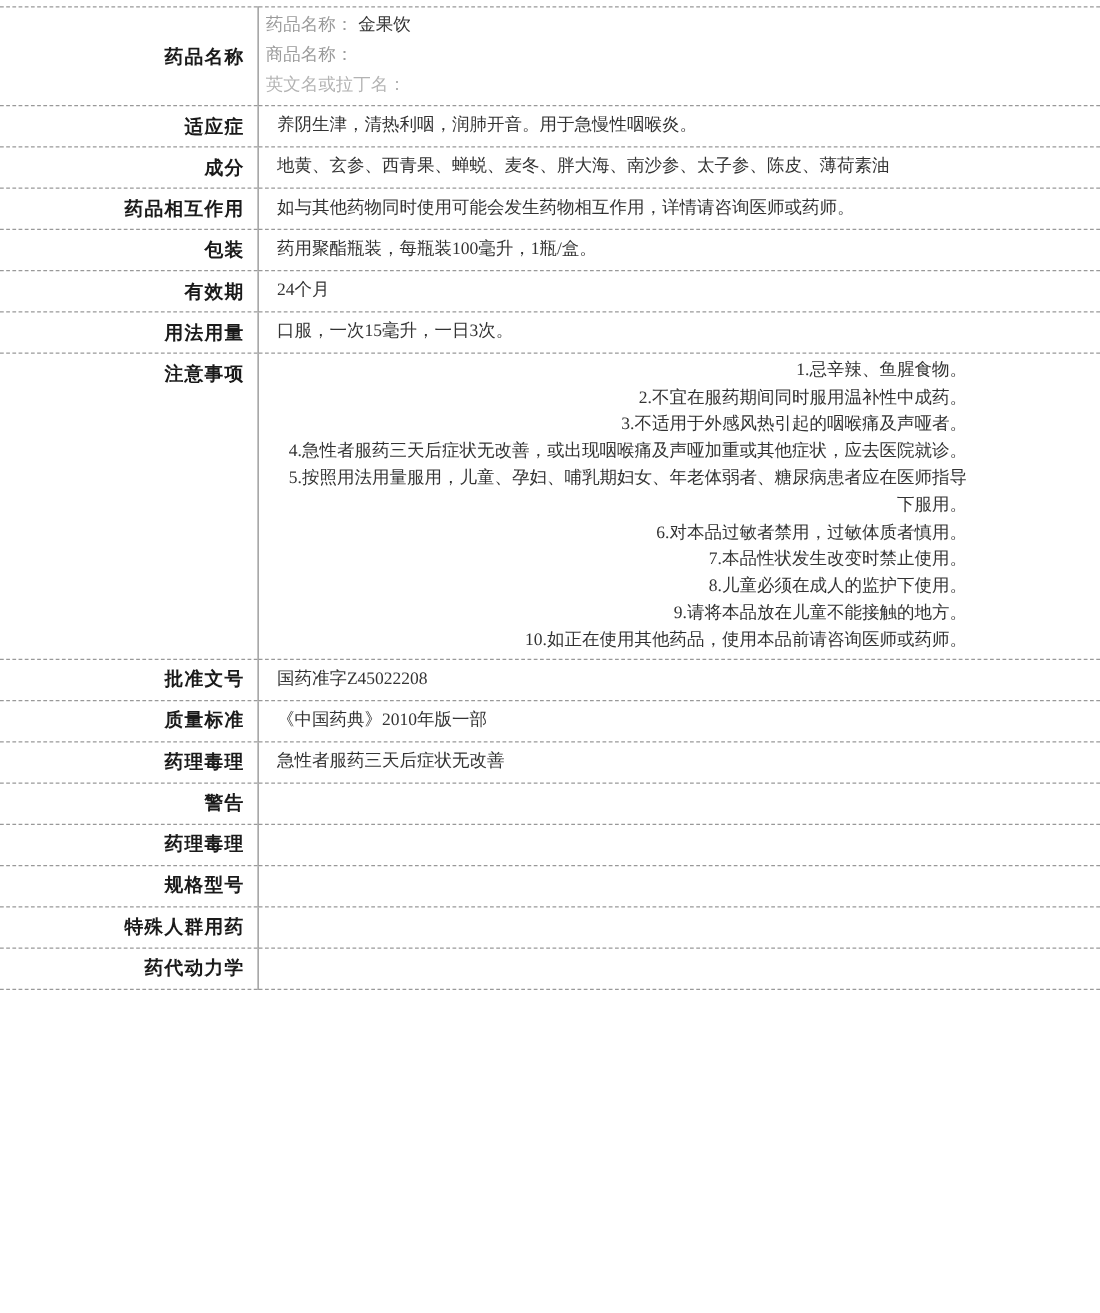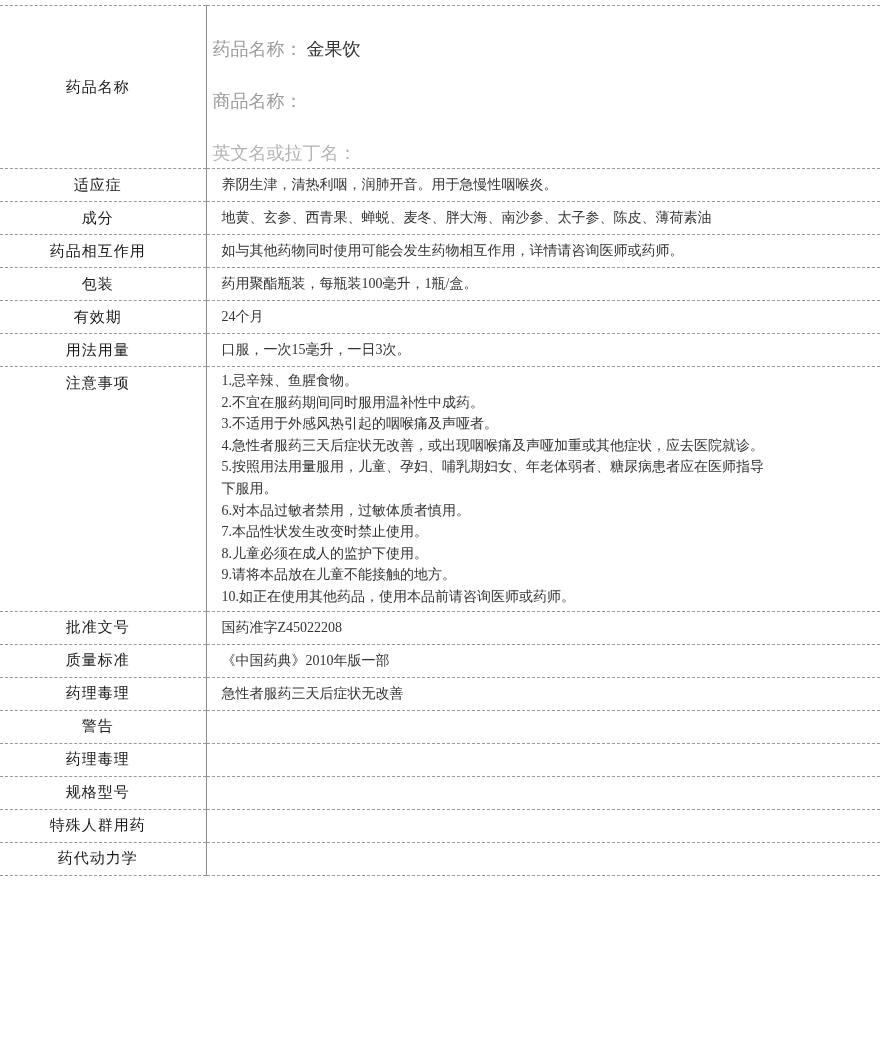--- a/index.html
+++ b/index.html
@@ -26,23 +26,23 @@
     border-top:1px dashed var(--border-horizontal);
     table-layout:fixed;
   }
   table.drug-table tr{
     border-bottom:1px dashed var(--border-horizontal);
     height:33px;
   }
   th.cell-label{
     width:206px;
     padding:5px 10px 5px 0;
-    text-align:center;
+    text-align:right;
     vertical-align:middle;
-    font-weight:normal;
+    font-weight:bold;
     font-size:15px;
     color:var(--label-text);
     letter-spacing:1px;
     margin-left:36px;
   }
   td.cell-value{
     border-left:1px solid var(--border-vertical);
     padding:5px 15px;
     vertical-align:middle;
     font-size:14px;
@@ -54,28 +54,28 @@
     line-height:21.6px;
   }
   
   tr.row-tall th.cell-label{
     vertical-align:top;
     padding-top:7px;
   }
   tr.row-tall td.cell-value{
     padding-top:3px;
     padding-bottom:3px;
+    text-align:right;
   }
   
   tr.row-name{height:78px;}
   tr.row-name td.cell-value{padding:3px 10px 3px 6px;}
   .name-line{
     line-height:24px;
-    font-size:18px;
-    margin-top:28px;
+    font-size:14px;
   }
   .muted{color:var(--muted-prefix);}
   .muted-light{color:var(--muted-prefix-light);}
   .name-value{color:var(--value-text);padding-left:4px;}
 </style>
 </head>
 <body>
 
 <div class="page">
   <table class="drug-table">

